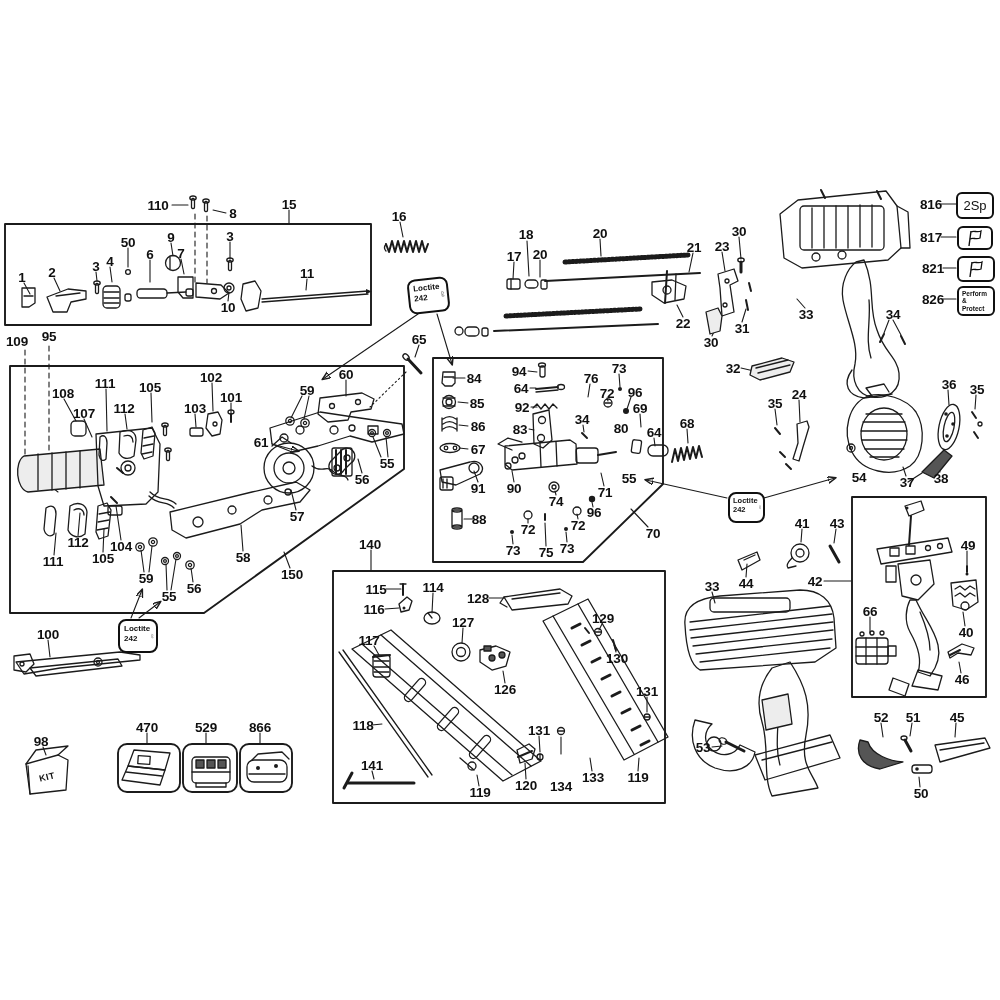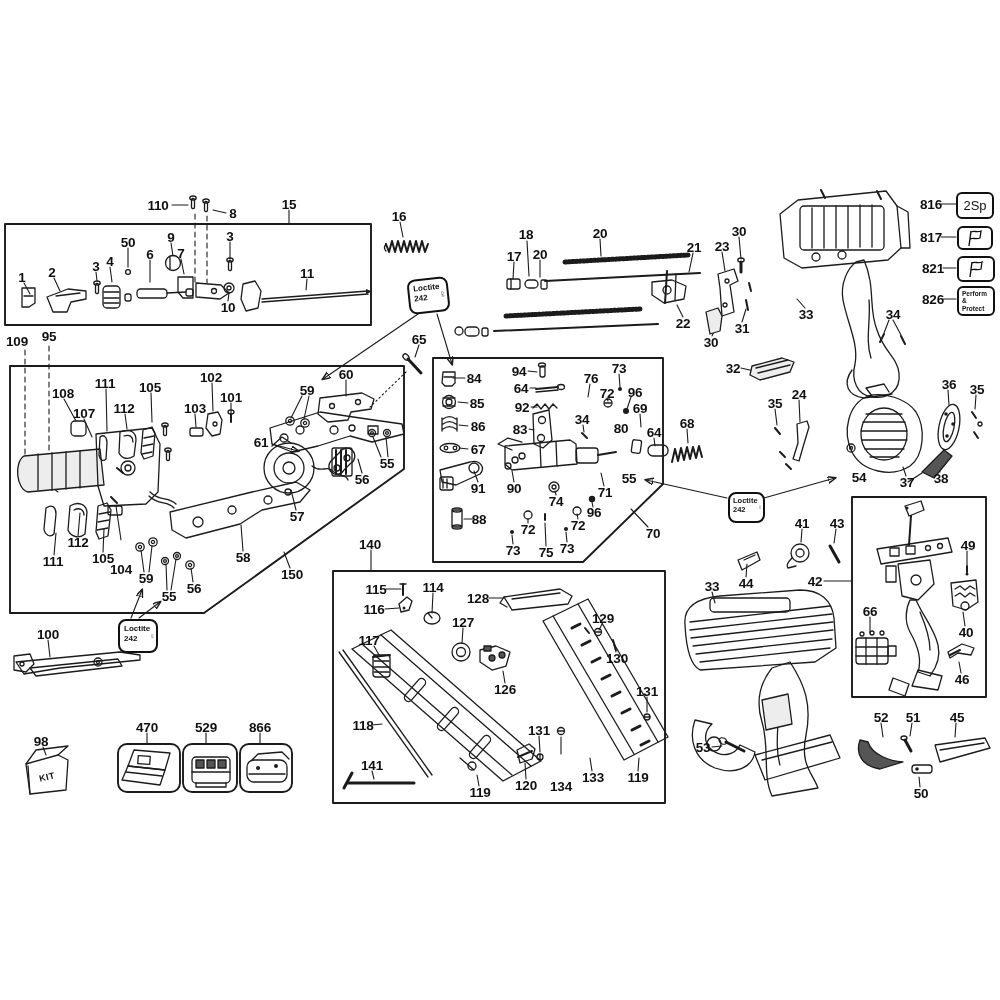--- a/index.html
+++ b/index.html
@@ -502,21 +502,21 @@
       <div class="plbl" style="left: 84px; top: 413px;">107</div>
       <div class="plbl" style="left: 105px; top: 383px;">111</div>
       <div class="plbl" style="left: 124px; top: 408px;">112</div>
       <div class="plbl" style="left: 150px; top: 387px;">105</div>
       <div class="plbl" style="left: 195px; top: 408px;">103</div>
       <div class="plbl" style="left: 211px; top: 377px;">102</div>
       <div class="plbl" style="left: 231px; top: 397px;">101</div>
       <div class="plbl" style="left: 53px; top: 561px;">111</div>
       <div class="plbl" style="left: 78px; top: 542px;">112</div>
       <div class="plbl" style="left: 103px; top: 558px;">105</div>
-      <div class="plbl" style="left: 121px; top: 569px;">104</div>
+      <div class="plbl" style="left: 121px; top: 546px;">104</div>
       <div class="plbl" style="left: 307px; top: 390px;">59</div>
       <div class="plbl" style="left: 346px; top: 374px;">60</div>
       <div class="plbl" style="left: 261px; top: 442px;">61</div>
       <div class="plbl" style="left: 387px; top: 463px;">55</div>
       <div class="plbl" style="left: 362px; top: 479px;">56</div>
       <div class="plbl" style="left: 297px; top: 516px;">57</div>
       <div class="plbl" style="left: 243px; top: 557px;">58</div>
       <div class="plbl" style="left: 146px; top: 578px;">59</div>
       <div class="plbl" style="left: 169px; top: 596px;">55</div>
       <div class="plbl" style="left: 194px; top: 588px;">56</div>

